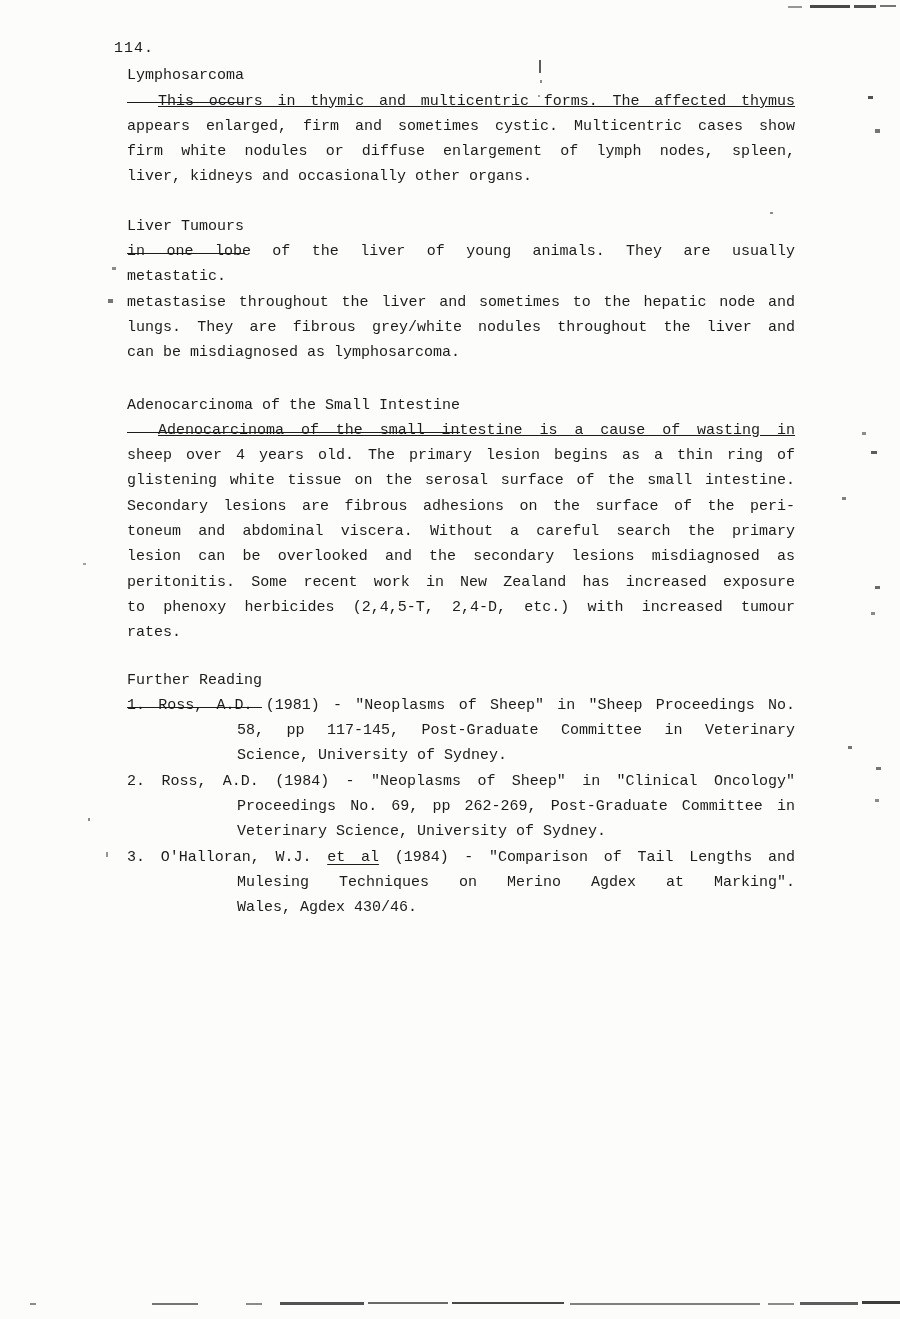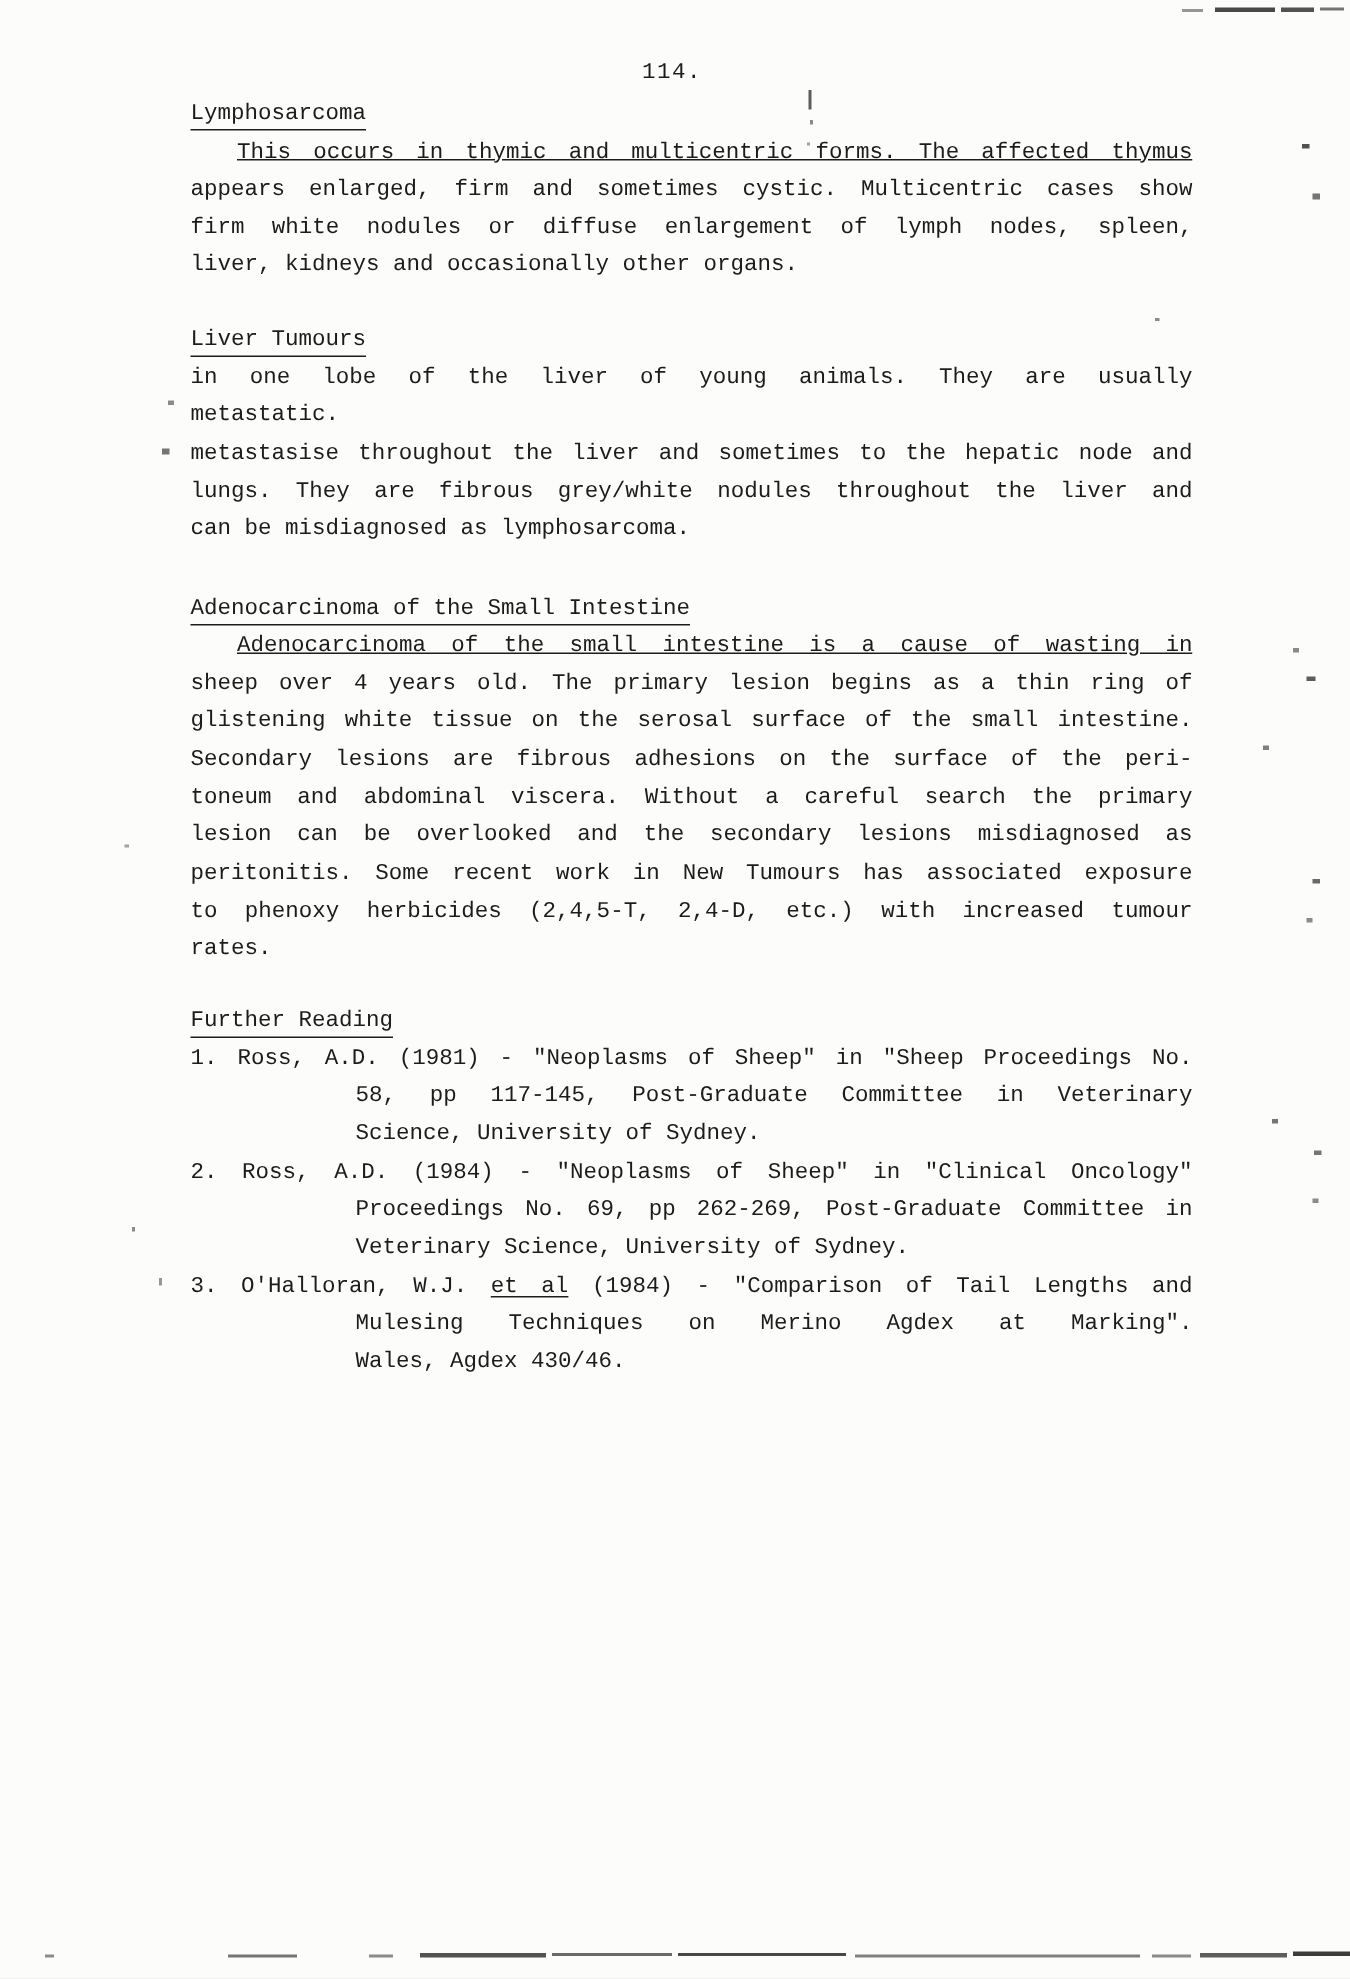--- a/index.html
+++ b/index.html
@@ -16,37 +16,37 @@
   }
   .col {
     position: absolute;
     left: 127px;
     top: 36px;
     width: 668px;
   }
   .pnum {
     height: 25.3px;
     line-height: 25.3px;
-    text-align: center;
+    text-align: left;
     position: relative;
     left: -13px;
     letter-spacing: 1px;
   }
   section { margin: 0; padding: 0; }
   .sec1 { margin-top: 2px; }
   .sec2 { margin-top: 24px; }
   .sec3 { margin-top: 27px; }
   .sec4 { margin-top: 22px; }
   .heading {
     height: 25.3px;
     line-height: 25.3px;
   }
   .heading > span {
     border-bottom: 1.6px solid #1c1c1c;
-    padding-bottom: 2px;
+    padding-bottom: 18px;
   }
   .line {
     height: 25.3px;
     line-height: 25.3px;
     text-align: justify;
     text-align-last: justify;
     overflow: hidden;
   }
   .line.nj {
     text-align: left;
@@ -95,21 +95,21 @@
 
     <section class="sec3">
       <div class="heading"><span>Adenocarcinoma of the Small Intestine</span></div>
       <div class="lines">
           <div class="line ind"><span>Adenocarcinoma of the small intestine is a cause of wasting in</span></div>
           <div class="line"><span>sheep over 4 years old.  The primary lesion begins as a thin ring of</span></div>
           <div class="line"><span>glistening white tissue on the serosal surface of the small intestine.</span></div>
           <div class="line"><span>Secondary lesions are fibrous adhesions on the surface of the peri-</span></div>
           <div class="line"><span>toneum and abdominal viscera.  Without a careful search the primary</span></div>
           <div class="line"><span>lesion can be overlooked and the secondary lesions misdiagnosed as</span></div>
-          <div class="line"><span>peritonitis.  Some recent work in New Tumours has associated exposure</span></div>
+          <div class="line"><span>peritonitis.  Some recent work in New Zealand has increased exposure</span></div>
           <div class="line"><span>to phenoxy herbicides (2,4,5-T, 2,4-D, etc.) with increased tumour</span></div>
           <div class="line nj"><span>rates.</span></div>
         </div>
     </section>
 
     <section class="sec4">
       <div class="heading"><span>Further Reading</span></div>
       <div class="lines">
           <div class="line"><span>1. Ross,  A.D. (1981) - "Neoplasms of Sheep" in "Sheep Proceedings No.</span></div>
           <div class="line hang"><span>58, pp 117-145, Post-Graduate Committee in Veterinary</span></div>

